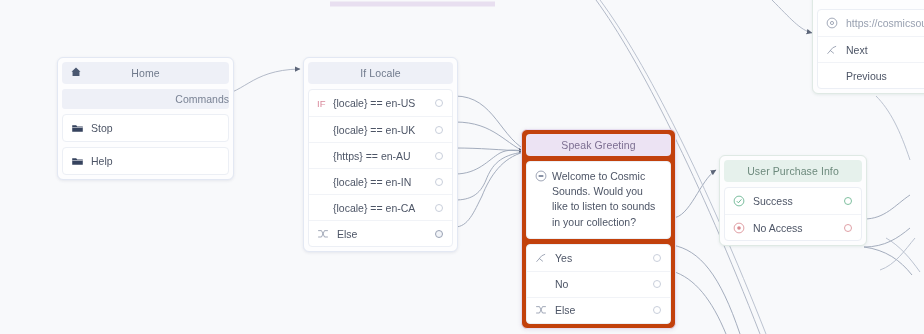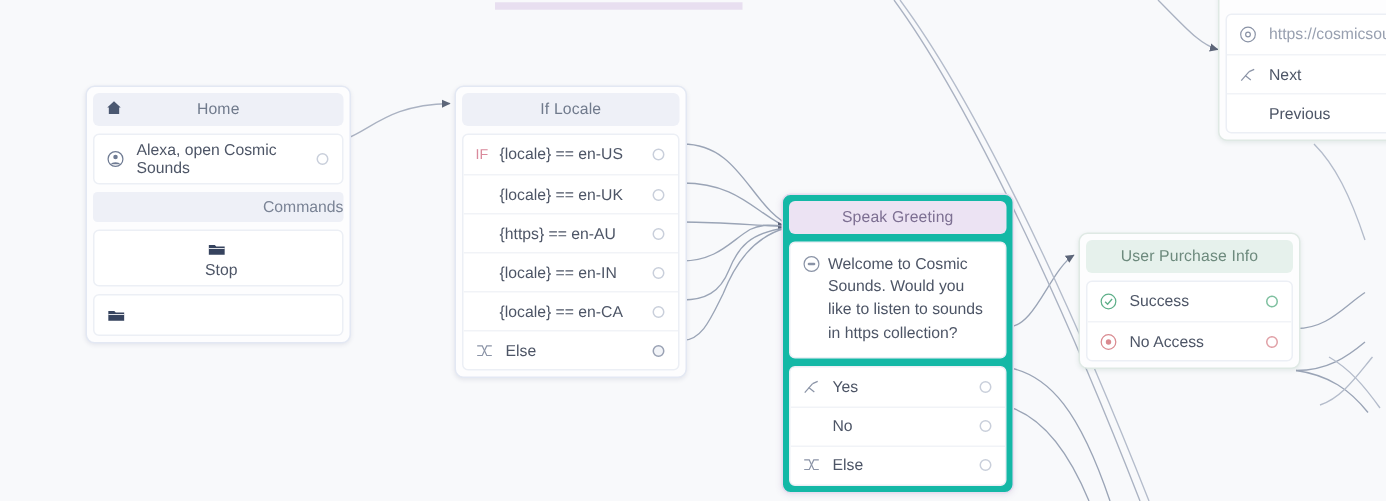--- a/index.html
+++ b/index.html
@@ -14,21 +14,21 @@
   #canvas { position:absolute; inset:0; }
   svg.wires { position:absolute; inset:0; width:924px; height:334px; pointer-events:none; }
 
   .node {
     position: absolute;
     border-radius: 6px;
     background: #fdfdfe;
     padding: 4px;
   }
   .node.blue  { border: 1px solid #e3e8f3; box-shadow: 0 1px 3px rgba(60,70,110,.10); }
-  .node.purple{ border: 1px solid #e6dcef; box-shadow: 0 1px 4px rgba(110,70,140,.13); background:#14b8a6;}
+  .node.purple{ border: 1px solid #e6dcef; box-shadow: 0 1px 4px rgba(110,70,140,.13); background:#c2410c;}
   .node.green { border: 1px solid #dfe9e4; box-shadow: 0 1px 3px rgba(60,110,90,.10); }
 
   .node-header {
     height: 22px; line-height: 22px;
     text-align: center;
     font-size: 10.5px;
     color: #707a8c;
     border-radius: 4px;
     letter-spacing: .1px;
   }
@@ -135,58 +135,44 @@
   <div class="node blue" style="left:57px; top:57px; width:177px;">
     <div class="node-header hdr-blue" style="position:relative;">
       <span style="position:absolute;left:8px;top:4px;">
         <svg class="gi" width="12" height="12" viewBox="0 0 16 16">
             <path d="M8 2 L14 7.5 L12.6 7.5 L12.6 13.4 L3.4 13.4 L3.4 7.5 L2 7.5 Z" fill="#4b5871"></path>
           </svg>
       </span>
       <span>Home</span>
     </div>
 
+
+    <div class="cmd-label">Commands</div>
+
     <div class="util-row">
       <div class="row" style="border-top:none;">
-        <span class="ico">
-          <svg class="gi" width="12" height="12" viewBox="0 0 16 16">
-            <circle cx="8" cy="8" r="6.6" fill="none" stroke="#6b7policy" stroke-width="1.1" style="stroke:#6f7b93"></circle>
-            <circle cx="8" cy="6.2" r="2" fill="#6f7b93"></circle>
-            <path d="M3.8 12.6 C4.6 10.2 11.4 10.2 12.2 12.6 Z" fill="#6f7b93"></path>
-          </svg>
-        </span>
-        <span class="lbl">Alexa, open Cosmic Sounds</span>
-        <span class="port">
-            <span class="port-dot"></span>
-          </span>
-      </div>
-    </div>
-
-    <div class="cmd-label">Commands</div>
-
-    <div class="util-row">
-      <div class="row" style="border-top:none;flex-direction:column;">
         <span class="ico">
           <svg class="gi" width="13" height="13" viewBox="0 0 16 16">
               <path d="M1.5 4 L6.4 4 L7.6 5.4 L14.5 5.4 L14.5 12 L1.5 12 Z" fill="#36435e"></path>
               <path d="M1.5 6.6 L14.5 6.6 L14.5 7.4 L1.5 7.4 Z" fill="#ffffff" opacity=".85"></path>
             </svg>
         </span>
         <span class="lbl">Stop</span>
       </div>
     </div>
 
     <div class="util-row">
       <div class="row" style="border-top:none;">
         <span class="ico">
           <svg class="gi" width="13" height="13" viewBox="0 0 16 16">
               <path d="M1.5 4 L6.4 4 L7.6 5.4 L14.5 5.4 L14.5 12 L1.5 12 Z" fill="#36435e"></path>
               <path d="M1.5 6.6 L14.5 6.6 L14.5 7.4 L1.5 7.4 Z" fill="#ffffff" opacity=".85"></path>
             </svg>
         </span>
+        <span class="lbl">Help</span>
       </div>
     </div>
   </div>
 
   <div class="node blue" style="left:303px; top:57px; width:155px;">
     <div class="node-header hdr-blue">
       <span>If Locale</span>
     </div>
 
     <div class="section">
@@ -246,21 +232,21 @@
     </div>
 
     <div class="section">
       <div class="speech">
         <span class="ico">
           <svg class="gi" width="12" height="12" viewBox="0 0 16 16">
             <circle cx="8" cy="8" r="6.6" fill="none" stroke="#8a93a6" stroke-width="1.1"></circle>
             <rect x="4.6" y="6.8" width="6.8" height="2.4" rx="1.2" fill="#8a93a6"></rect>
           </svg>
         </span>
-        <span class="lbl">Welcome to Cosmic Sounds. Would you like to listen to sounds in https collection?</span>
+        <span class="lbl">Welcome to Cosmic Sounds. Would you like to listen to sounds in your collection?</span>
       </div>
     </div>
 
     <div class="section">
       <div class="row">
         <span class="ico">
           <svg class="gi" width="12" height="12" viewBox="0 0 16 16" stroke="#8a93a6" stroke-width="1.05" fill="none">
             <path d="M2 13 L9 5"></path>
               <path d="M5.5 8.5 L10.5 12.5"></path>
               <path d="M9 5 L13.5 3"></path>

